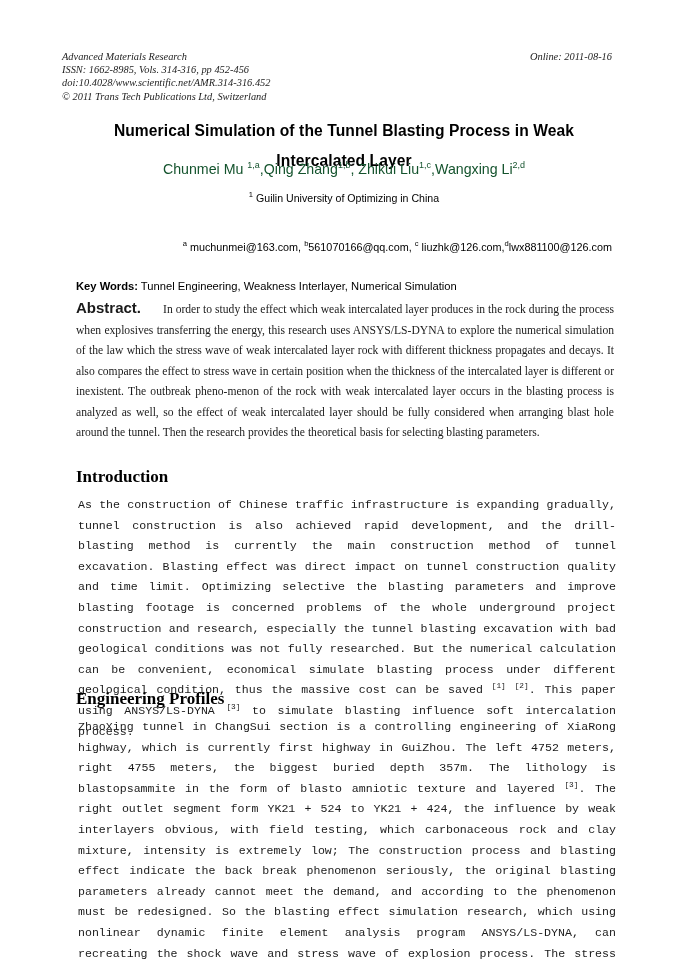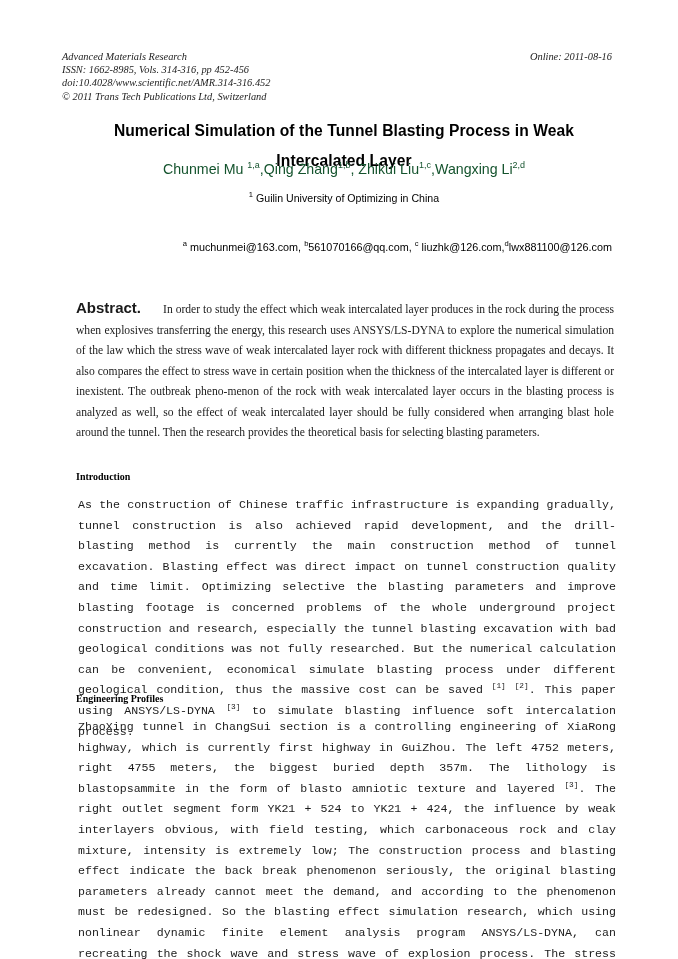--- a/index.html
+++ b/index.html
@@ -140,21 +140,21 @@
     width: 22px;
   }
 
   
   .section-heading {
     position: absolute;
     left: 76px;
     width: 538px;
     font-family: "Liberation Serif", "DejaVu Serif", serif;
     font-weight: bold;
-    font-size: 10px;
+    font-size: 17px;
     line-height: 16px;
     color: #000000;
   }
   .heading-intro { top: 433px; }
   .heading-eng   { top: 655px; }
 
   
   .body-par {
     position: absolute;
     left: 78px;
@@ -194,20 +194,21 @@
 
   <div class="authors">
     <span><span>Chunmei Mu </span><sup>1,a</sup><span>,</span></span><span><span>Qing Zhang</span><sup>1,b</sup><span>, </span></span><span><span>Zhikui Liu</span><sup>1,c</sup><span>,</span></span><span><span>Wangxing Li</span><sup>2,d</sup></span>
   </div>
 
   <div class="affil affil-1"><sup>1</sup><span> Guilin University of Optimizing in China</span></div>
 
 
   <div class="affil emails"><sup>a</sup><span> muchunmei@163.com, </span><sup>b</sup><span>561070166@qq.com, </span><sup>c</sup><span> liuzhk@126.com,</span><sup>d</sup><span>lwx881100@126.com</span></div>
 
+  <div class="keywords"><span class="kw-label">Key Words:</span><span> Tunnel Engineering, Weakness Interlayer, Numerical Simulation</span></div>
 
   <div class="abstract"><span class="abs-label">Abstract.</span><span class="abs-gap"></span><span>In order to study the effect which weak intercalated layer produces</span> <span>in     the     rock</span> <span>during the process when explosives transferring the energy, this research uses ANSYS/LS-DYNA to explore the numerical simulation of the law which the stress wave of weak intercalated layer rock with different thickness propagates and decays. It also compares the effect to stress wave in certain position when the thickness of the intercalated layer is different or inexistent. The outbreak pheno-menon of the rock with weak intercalated layer occurs in the blasting process is analyzed as well, so the effect of weak intercalated layer should be fully considered when arranging blast hole around the tunnel. Then the research provides the theoretical basis for selecting blasting parameters.</span></div>
 
   <div class="section-heading heading-intro">Introduction</div>
   <div class="body-par par-intro"><span>As the construction of Chinese traffic infrastructure is expanding gradually, tunnel construction is also achieved rapid development, and the drill-blasting method is currently the main construction method of tunnel excavation. Blasting effect was direct impact on tunnel construction quality and time limit. Optimizing selective the blasting parameters and improve blasting footage is concerned problems of the whole underground project construction and research, especially the tunnel blasting excavation with bad geological conditions was not fully researched. But the numerical calculation can be convenient, economical simulate blasting process under different geological condition, thus the massive cost can be saved</span> <sup class="cite">[1]</sup> <sup class="cite">[2]</sup><span>. This paper using ANSYS/LS-DYNA</span> <sup class="cite">[3]</sup><span> to simulate blasting influence soft intercalation process.</span></div>
 
   <div class="section-heading heading-eng">Engineering Profiles</div>
   <div class="body-par par-eng"><span>ZhaoXing tunnel in ChangSui section is a controlling engineering of XiaRong highway, which is currently first highway in GuiZhou. The left 4752 meters, right 4755 meters, the biggest buried depth 357m. The lithology is blastopsammite in the form of blasto amniotic texture and layered</span> <sup class="cite">[3]</sup><span>. The right outlet segment form YK21 + 524 to YK21 + 424, the influence by weak interlayers obvious, with field testing, which carbonaceous rock and clay mixture, intensity is extremely low; The construction process and blasting effect indicate the back break phenomenon seriously, the original blasting parameters already cannot meet the demand, and according to the phenomenon must be redesigned. So the blasting effect simulation research, which using nonlinear dynamic finite element analysis program ANSYS/LS-DYNA, can recreating the shock wave and stress wave of explosion process. The stress wave propagation law under the conditions can be intuitively revealed, and the theoretical basis is selecting again.</span></div>
 
 </div>

